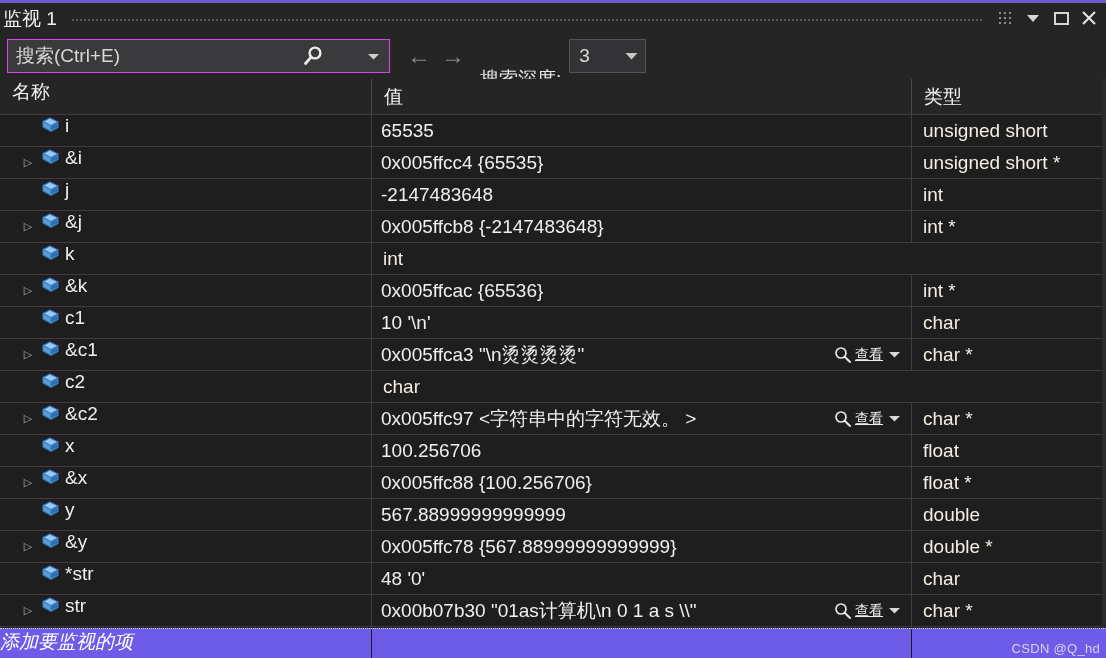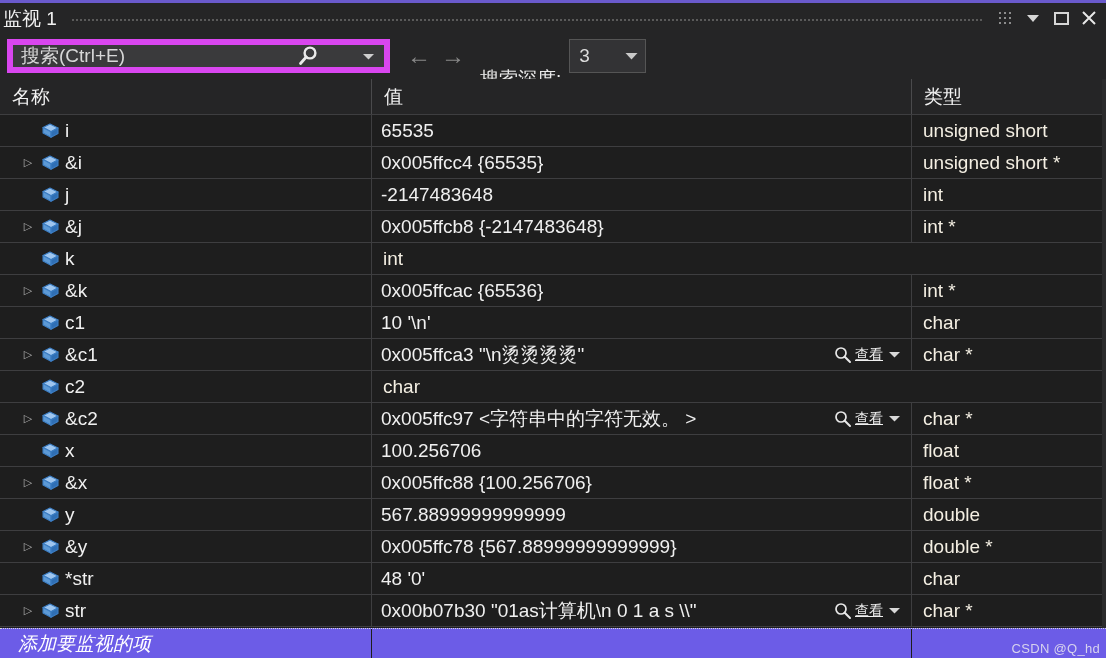--- a/index.html
+++ b/index.html
@@ -77,21 +77,21 @@
     flex: 0 0 46px;
     display: flex;
     align-items: center;
     background: #252526;
     padding-left: 7px;
   }
   .searchbox {
     width: 383px;
     height: 34px;
     background: #3a3a3c;
-    border: 6px solid #d946ef;
+    border: 1px solid #d946ef;
     display: flex;
     align-items: center;
     padding: 0 4px 0 8px;
     gap: 36px;
   }
   .search-ph {
     flex: 1;
     color: #d8d8d8;
     font-size: 19px;
     line-height: 22px;
@@ -141,21 +141,21 @@
     display: flex;
     height: 32px;
     border-bottom: 1px solid #3e3e40;
     align-items: center;
   }
   .header-row {
     height: 36px;
     border-bottom: 1px solid #3e3e40;
     background: #252526;
   }
-  .c-name   { width: 372px; flex: 0 0 372px; position: relative; height: 100%; display:flex; align-items:center; border-right: 1px solid #3e3e40;}
+  .c-name   { width: 372px; flex: 0 0 372px; position: relative; height: 100%; display:flex; border-right: 1px solid #3e3e40;}
   .c-value  { width: 540px; flex: 0 0 540px; position: relative; height: 100%; display:flex; align-items:center; border-right: 1px solid #3e3e40; overflow:hidden;}
   .c-type   { flex: 1 1 auto; position: relative; height: 100%; display:flex; align-items:center; overflow:hidden;}
 
   .header-row .c-name,
   .header-row .c-value,
   .header-row .c-type { border-right: 1px solid #4a4a4c; }
 
   .hdr-text {
     color: #f2f2f2;
     font-size: 19px;
@@ -230,21 +230,20 @@
     align-items: center;
     border-top: 1px dotted #d9d9d9;
     position: relative;
   }
   .add-row .c-name { border-right: 1px solid #1e1e1e; }
   .add-row .c-value { border-right: 1px solid #1e1e1e; }
   .add-text {
     color: #ffffff;
     font-style: italic;
     font-size: 19px;
-    padding-left: 18px;
     white-space: nowrap;
   }
   .watermark {
     position: absolute;
     right: 6px;
     bottom: 2px;
     color: #d6d2ee;
     font-size: 13px;
     letter-spacing: 0.3px;
     white-space: nowrap;

